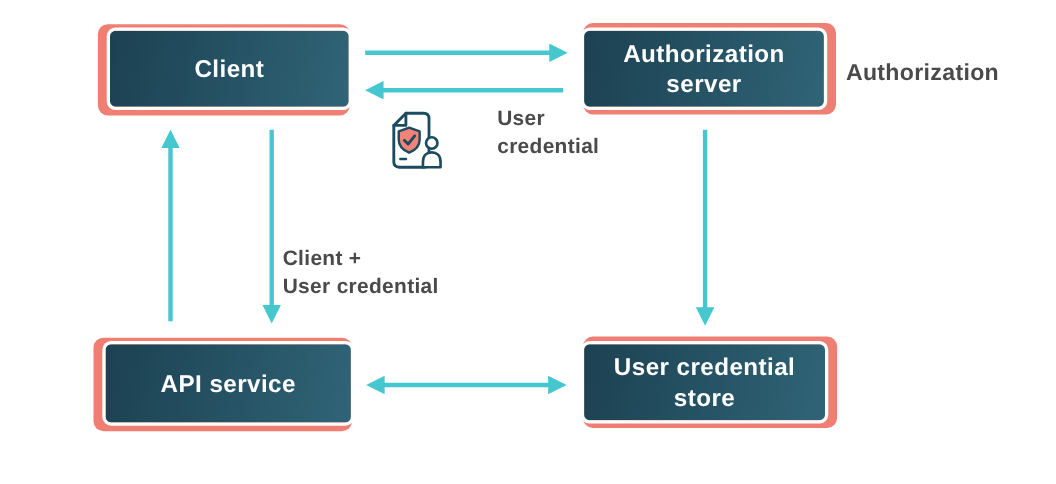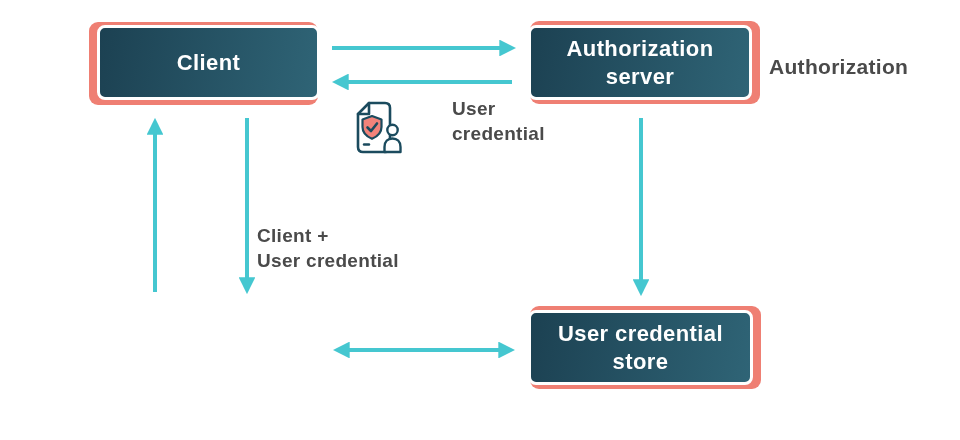--- a/index.html
+++ b/index.html
@@ -82,20 +82,26 @@
   </div>
 
   <div class="node" style="left:528px;top:25px;width:224px;height:75px;">
     <div class="accent accent-right"></div>
     <div class="face">
       <span data-bind="diagram.nodes.auth_server.label">Authorization
 server</span>
     </div>
   </div>
 
+  <div class="node" style="left:93px;top:310px;width:229px;height:77px;">
+    <div class="accent accent-left"></div>
+    <div class="face">
+      <span data-bind="diagram.nodes.api_service.label">API service</span>
+    </div>
+  </div>
 
   <div class="node" style="left:528px;top:310px;width:225px;height:75px;">
     <div class="accent accent-right"></div>
     <div class="face">
       <span data-bind="diagram.nodes.credential_store.label">User credential
 store</span>
     </div>
   </div>
 
   <div class="note note-lg" style="left:769px;top:53px;" data-bind="diagram.annotations.authorization">Authorization</div>

